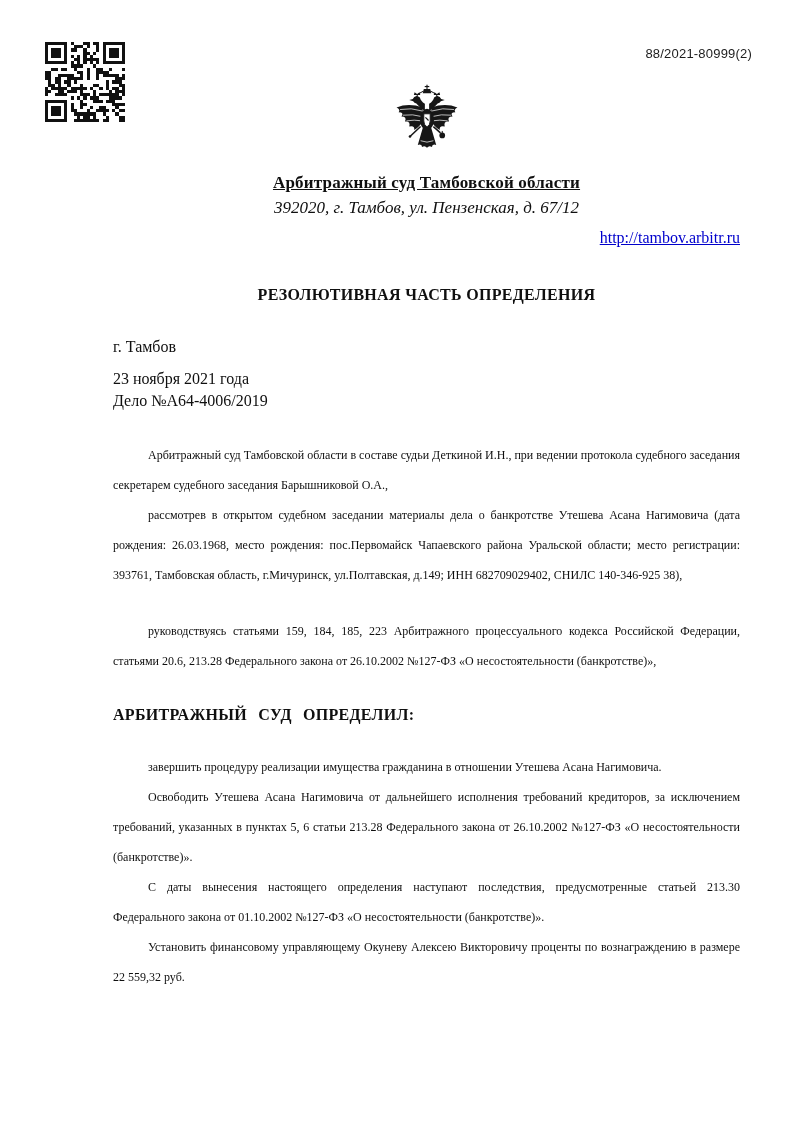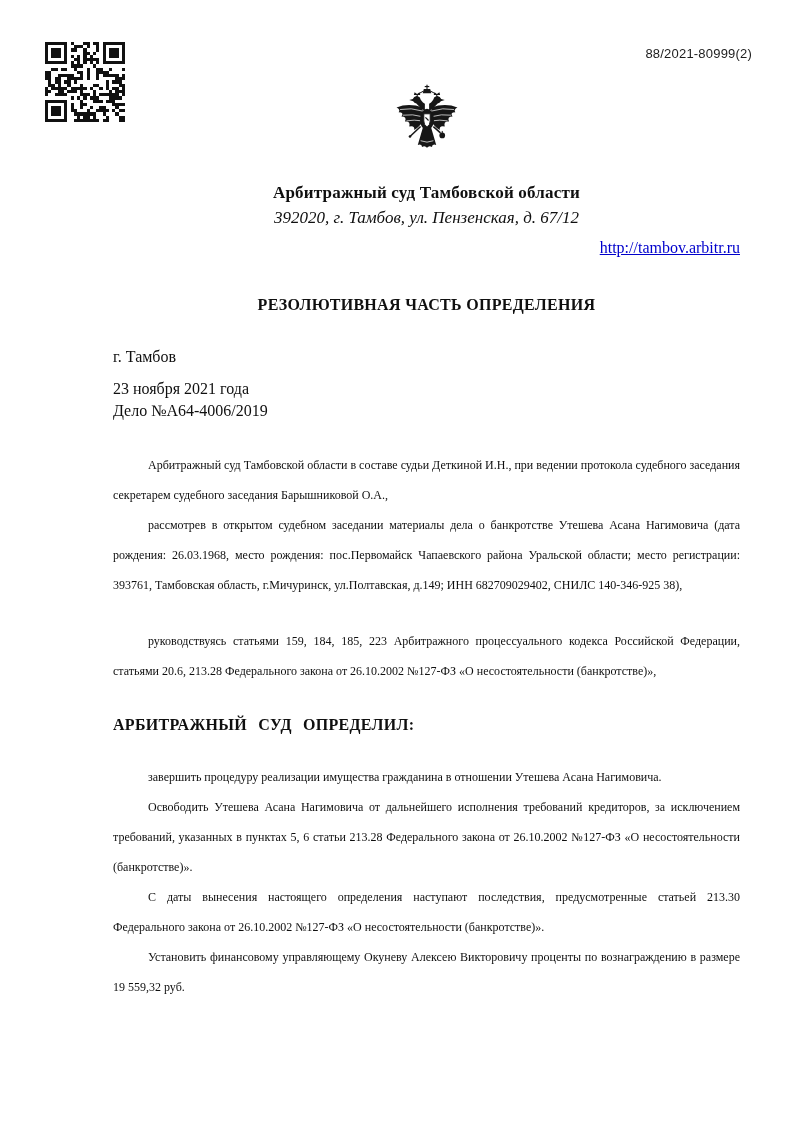--- a/index.html
+++ b/index.html
@@ -31,26 +31,27 @@
   .content {
     margin-left: 113px;
     width: 627px;
   }
   .emblem {
     margin-top: 84px;
     text-align: center;
     height: 78px;
   }
   .court-name {
-    margin-top: 20px;
+    margin-top: 10px;
     text-align: center;
     font-weight: bold;
     font-size: 17px;
     line-height: 22px;
     letter-spacing: 0.2px;
+    text-decoration: underline;
   }
   .court-address {
     margin-top: 3px;
     text-align: center;
     font-size: 17px;
     line-height: 22px;
     font-style: italic;
   }
   .court-site {
     margin-top: 8px;
@@ -178,18 +179,18 @@
 
     <div class="body-text">
       <p>Арбитражный суд Тамбовской области в составе судьи Деткиной И.Н., при ведении протокола судебного заседания секретарем судебного заседания Барышниковой О.А.,</p>
       <p>рассмотрев в открытом судебном заседании материалы дела о банкротстве Утешева Асана Нагимовича (дата рождения: 26.03.1968, место рождения: пос.Первомайск Чапаевского района Уральской области; место регистрации: 393761, Тамбовская область, г.Мичуринск, ул.Полтавская, д.149; ИНН 682709029402, СНИЛС 140-346-925 38),</p>
       <p class="gap-top">руководствуясь статьями 159, 184, 185, 223 Арбитражного процессуального кодекса Российской Федерации, статьями 20.6, 213.28 Федерального закона от 26.10.2002 №127-ФЗ «О несостоятельности (банкротстве)»,</p>
 
       <div class="ruling-heading">АРБИТРАЖНЫЙ СУД ОПРЕДЕЛИЛ:</div>
 
       <p>завершить процедуру реализации имущества гражданина в отношении Утешева Асана Нагимовича.</p>
       <p>Освободить Утешева Асана Нагимовича от дальнейшего исполнения требований кредиторов, за исключением требований, указанных в пунктах 5, 6 статьи 213.28 Федерального закона от 26.10.2002 №127-ФЗ «О несостоятельности (банкротстве)».</p>
-      <p>С даты вынесения настоящего определения наступают последствия, предусмотренные статьей 213.30 Федерального закона от 26.10.2002 №127-ФЗ «О несостоятельности (банкротстве)».</p>
-      <p>Установить финансовому управляющему Окуневу Алексею Викторовичу проценты по вознаграждению в размере 19 559,32 руб.</p>
+      <p>С даты вынесения настоящего определения наступают последствия, предусмотренные статьей 213.30 Федерального закона от 01.10.2002 №127-ФЗ «О несостоятельности (банкротстве)».</p>
+      <p>Установить финансовому управляющему Окуневу Алексею Викторовичу проценты по вознаграждению в размере 22 559,32 руб.</p>
     </div>
 
   </div>
 </div>
 
 </body></html>

